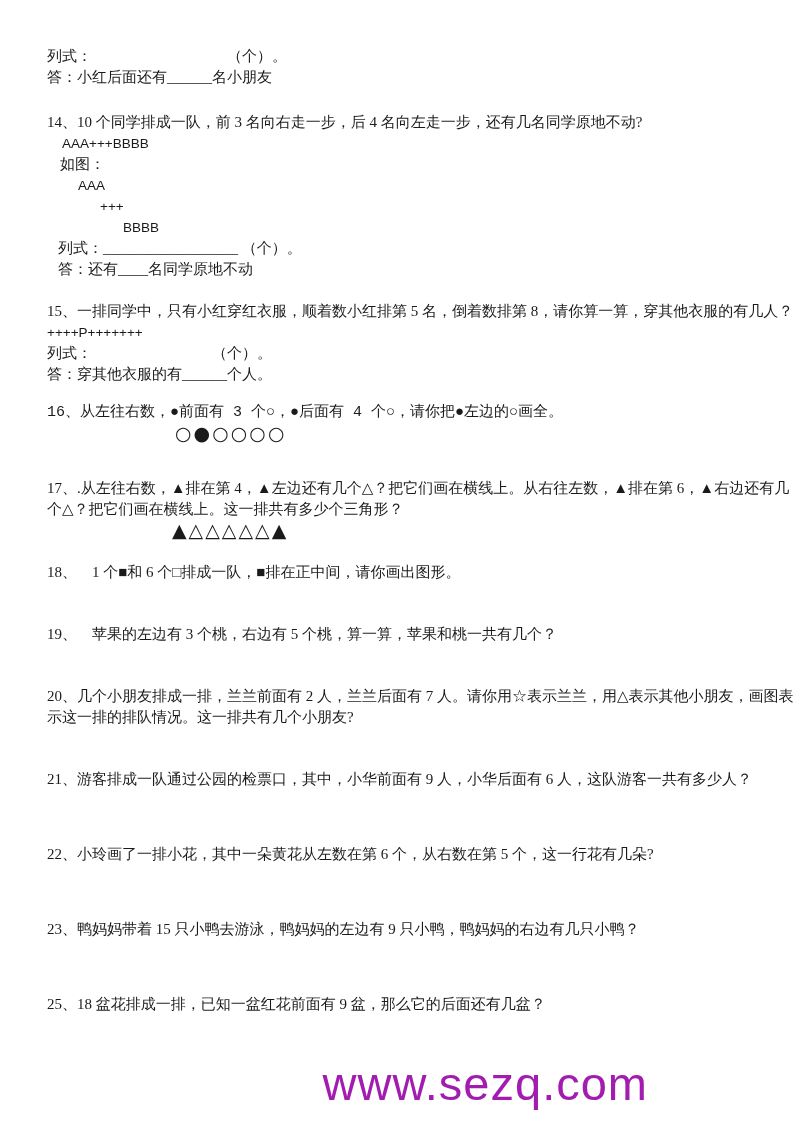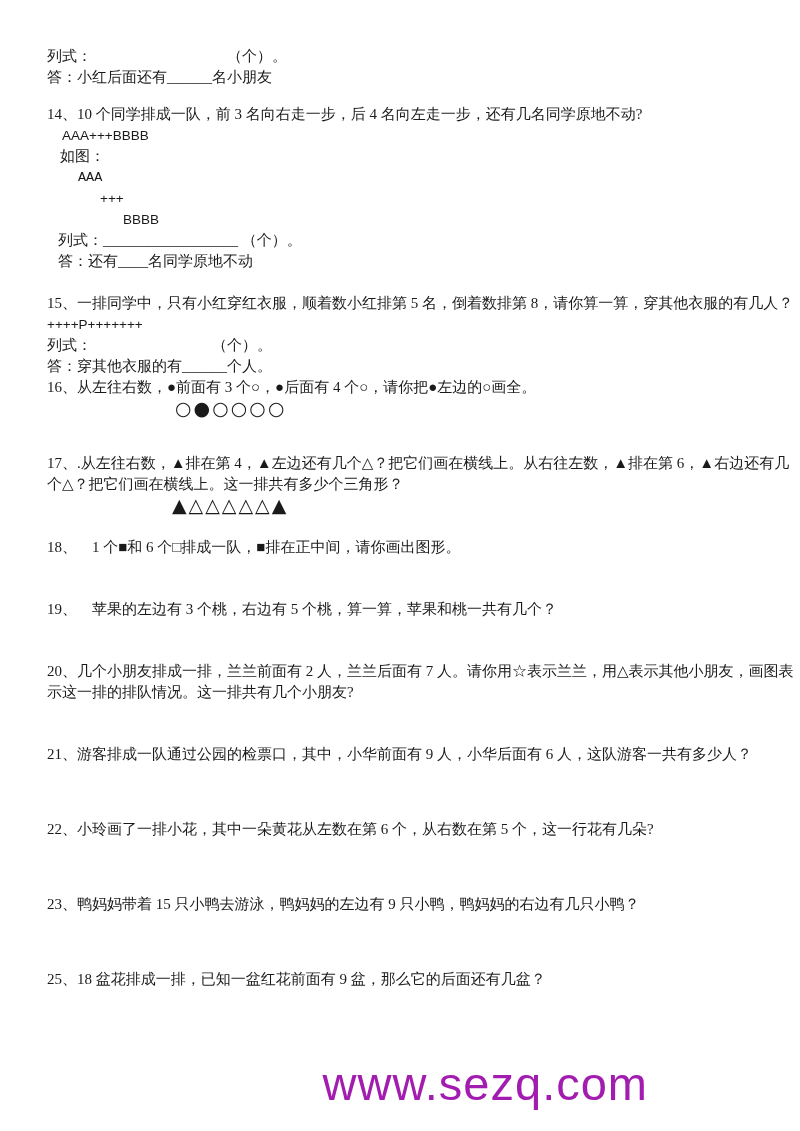--- a/index.html
+++ b/index.html
@@ -32,30 +32,30 @@
     font-size: 13.5px;
   }
   .figure-row {
     font-family: "DejaVu Sans", "Liberation Sans", sans-serif;
     font-size: 19px;
     letter-spacing: 2px;
   }
   
   .ind-inline  { padding-left: 15px; }   
   .ind-rutu    { padding-left: 13px; }   
-  .ind-aaa     { padding-left: 31px; font-family: Liberation Mono, monospace; }
+  .ind-aaa     { padding-left: 31px; }
   .ind-ppp     { padding-left: 53px; }
   .ind-bbbb    { padding-left: 76px; }
   .ind-expr    { padding-left: 11px; }   
   .ind-fig     { padding-left: 128px; }  
   .ind-fig2    { padding-left: 125px; }  
   
-  .mt-q14 { margin-top: 16px; }
+  .mt-q14 { margin-top: 24px; }
   .mt-q15 { margin-top: 21px; }
-  .mt-q16 { margin-top: 0; }
+  .mt-q16 { margin-top: 17px; font-family: Liberation Mono, monospace; }
   .mt-q17 { margin-top: 34px; }
   .mt-q18 { margin-top: 21px; }
   .mt-big  { margin-top: 41px; }
   .mt-big2 { margin-top: 54px; }
   .watermark {
     position: absolute;
     right: 8px; top: 1056px;
     font-family: "Liberation Sans", "DejaVu Sans", sans-serif;
     font-size: 47px;
     letter-spacing: 1px;

